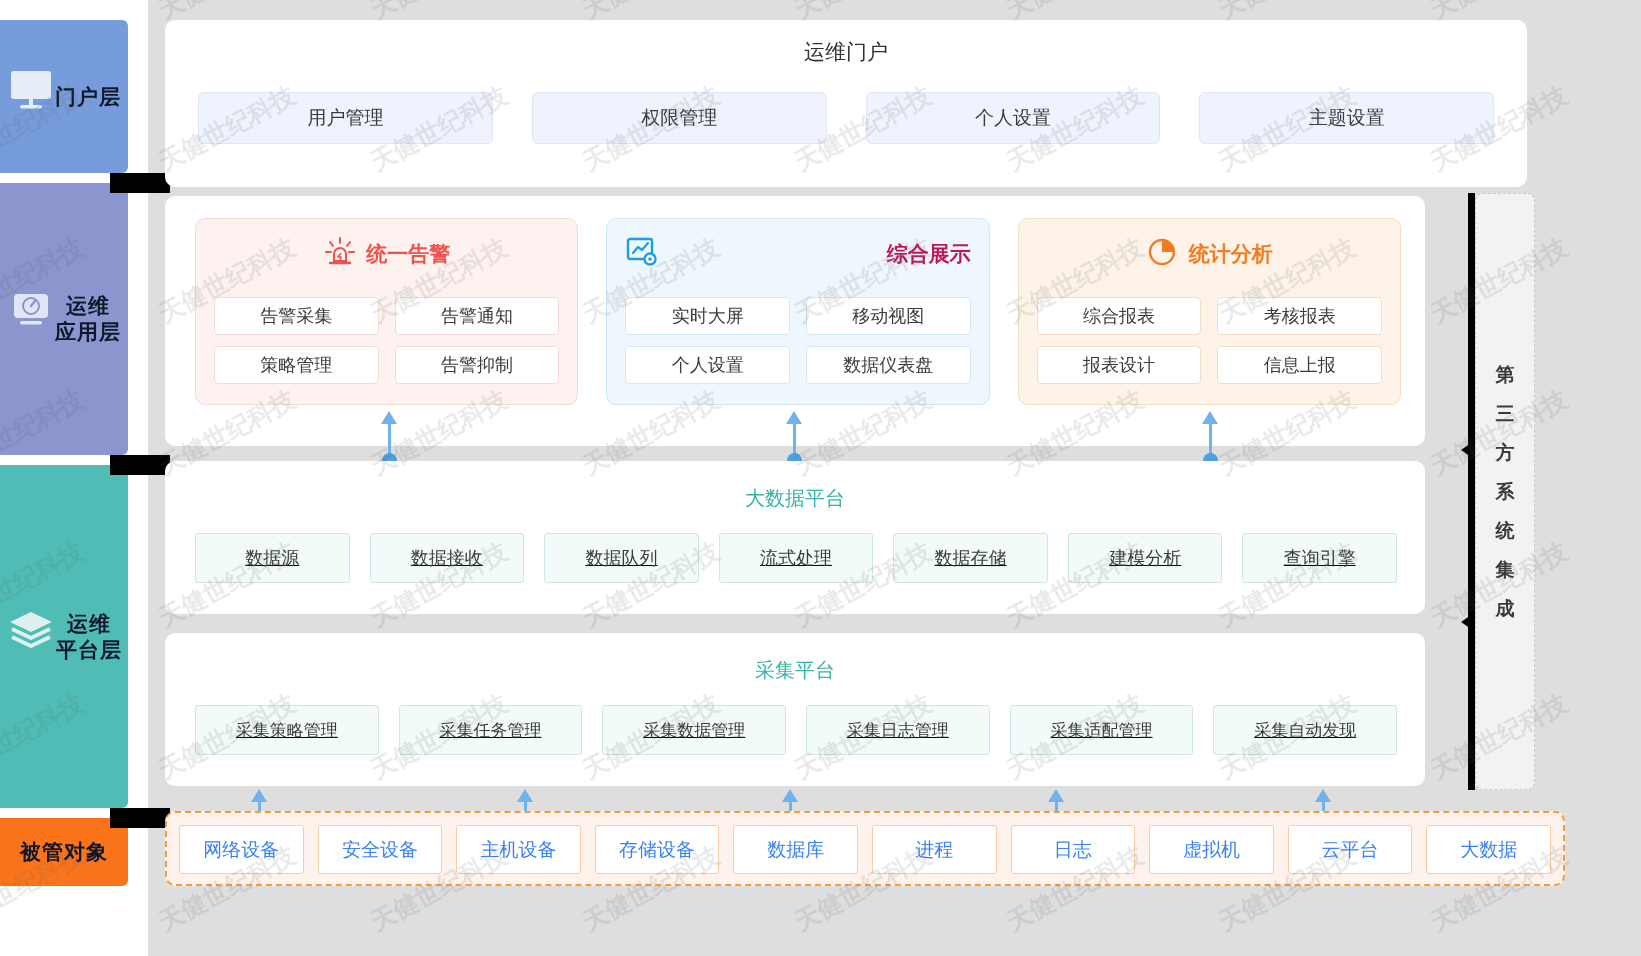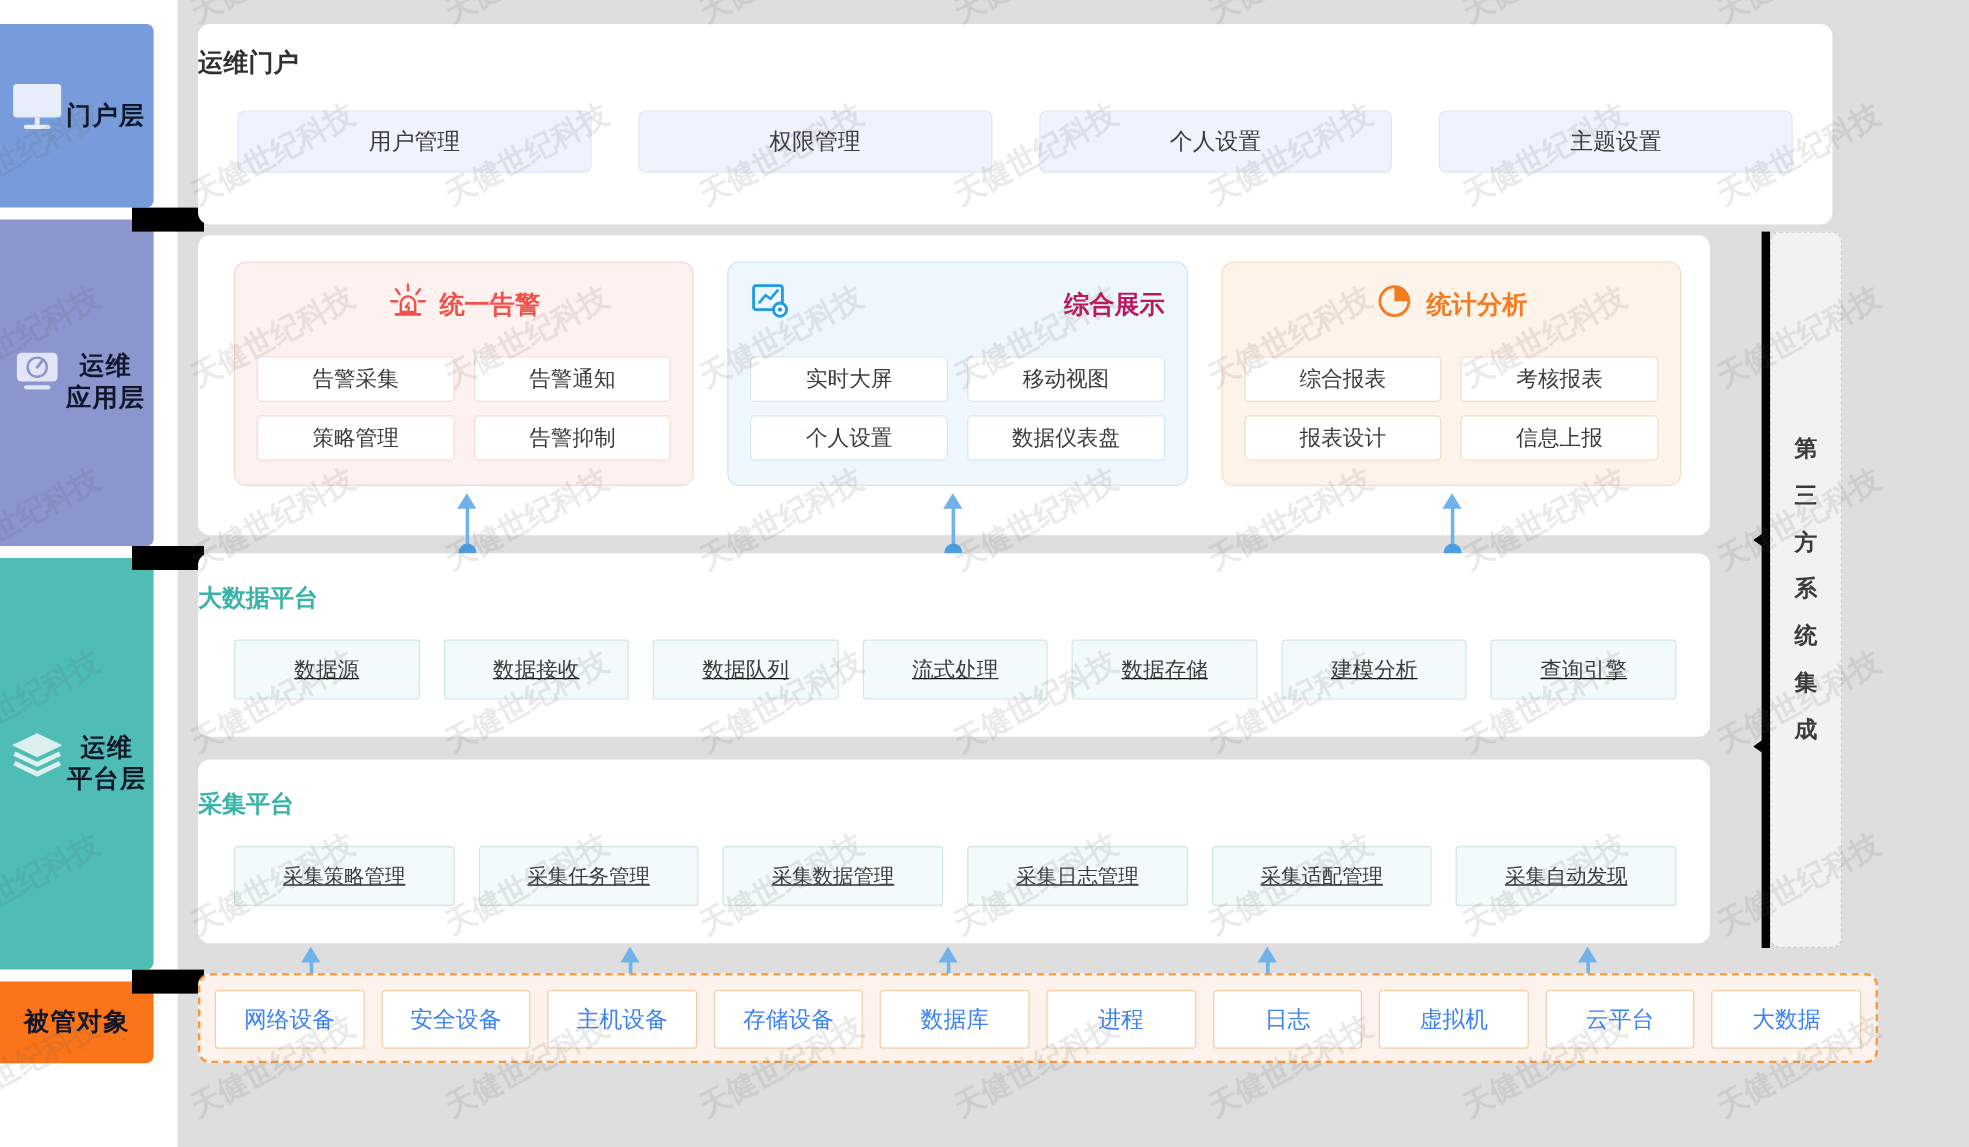--- a/index.html
+++ b/index.html
@@ -38,21 +38,21 @@
   #sp-objects .sp-label{font-size:21px;}
 
   
   .card{
     position:absolute;background:#ffffff;border-radius:10px;box-sizing:border-box;
   }
 
   
   #portal-card{left:165px;top:20px;width:1362px;height:167px;}
   .card-title{
-    text-align:left;font-size:21px;font-weight:bold;color:#303030;
+    text-align:center;font-size:21px;font-weight:normal;color:#303030;
   }
   #portal-card .card-title{padding-top:18px;}
   #portal-boxes{
     position:absolute;left:33px;top:72px;right:33px;
     display:flex;gap:39px;
   }
   .portal-box{
     flex:1;height:52px;border:1px solid #dfe6f5;background:#eef3fd;
     border-radius:6px;display:flex;align-items:center;justify-content:center;
     font-size:19px;color:#3b3b3b;box-sizing:border-box;

